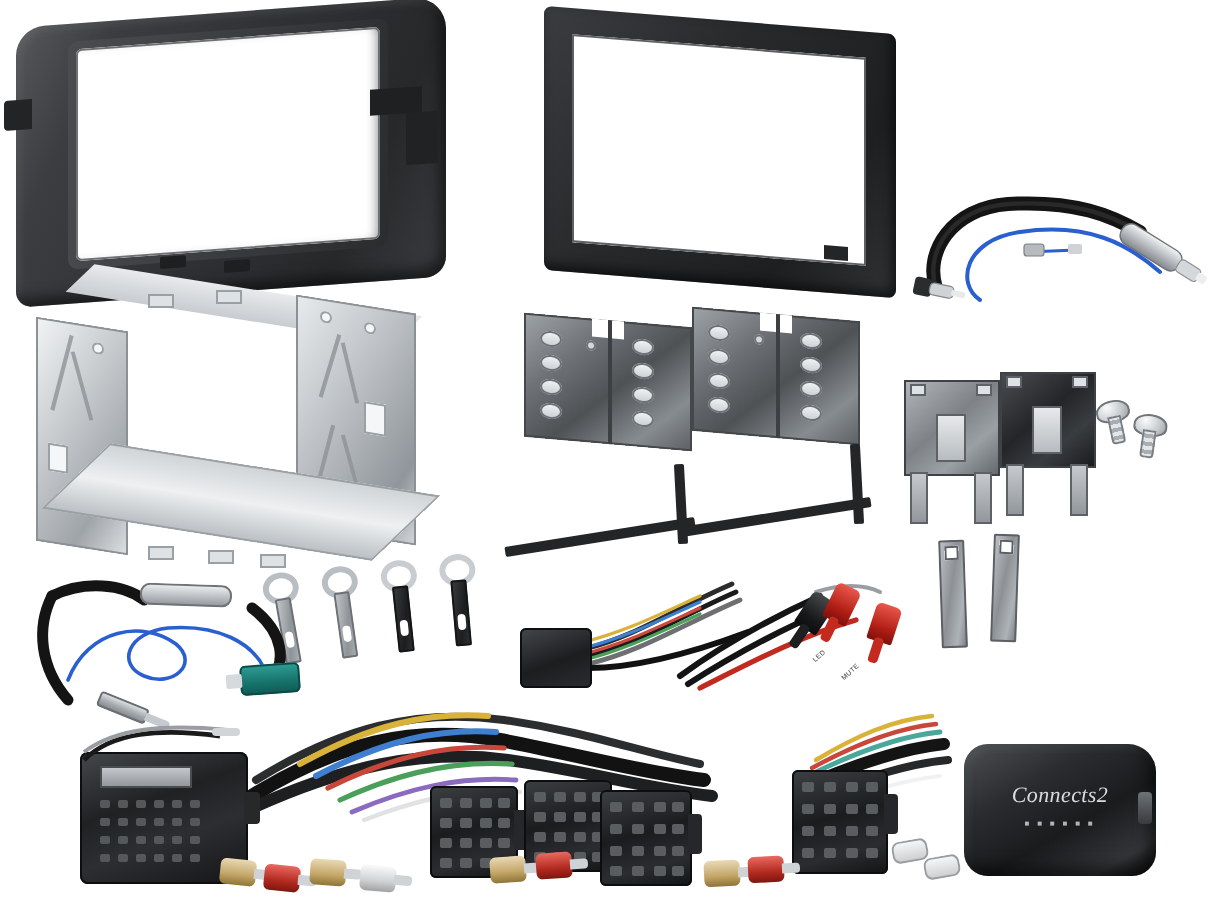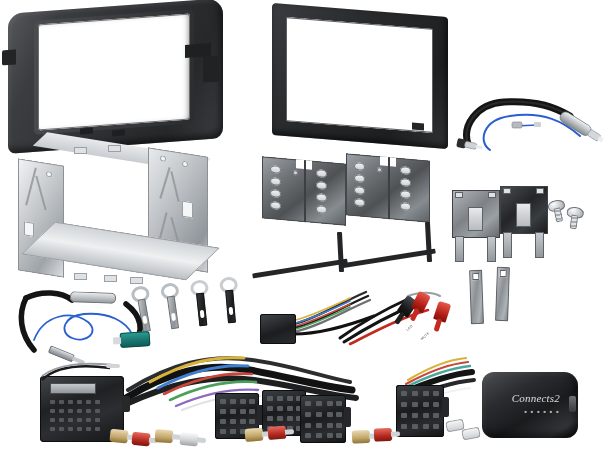--- a/index.html
+++ b/index.html
@@ -192,21 +192,21 @@
   .rca.white .barrel{background:linear-gradient(180deg,#fbfbfb,#cfd1d3 60%,#a0a2a4);}
   .rca.gold .barrel{background:linear-gradient(180deg,#ead9b6,#c3a667 60%,#8e7438);}
 
   
   #swc{left:482px;top:372px;width:96px;height:66px;}
   #swc .box{position:absolute;inset:0;border-radius:12px 14px 12px 12px;
     background:linear-gradient(150deg,#4d5053 0%,#2a2c2f 32%,#191b1d 60%,#333538 85%,#101112 100%);
     box-shadow:inset -3px -4px 8px rgba(0,0,0,.6), inset 2px 2px 5px rgba(255,255,255,.08);}
   #swc .logo{position:absolute;left:18px;top:20px;width:60px;height:24px;
     color:#e9eaec;font-size:11px;font-style:italic;font-family:"Liberation Serif", serif;
-    text-align:right;line-height:13px;letter-spacing:.2px;opacity:.92;}
+    text-align:center;line-height:13px;letter-spacing:.2px;opacity:.92;}
   #swc .logo .sub{font-size:4px;font-style:normal;letter-spacing:1.4px;opacity:.8;font-family:"Liberation Sans",sans-serif;}
   #swc .port{position:absolute;right:2px;top:24px;width:7px;height:16px;border-radius:2px;
     background:linear-gradient(180deg,#6e7276,#383a3d);}
 
   
   .clipLead{position:absolute;width:13px;height:30px;}
   .clipLead .jaw{position:absolute;left:0;top:0;width:13px;height:19px;border-radius:3px 3px 1px 1px;}
   .clipLead .tailw{position:absolute;left:4px;top:17px;width:5px;height:13px;border-radius:2px;}
   .clipLead.red .jaw{background:linear-gradient(180deg,#e8574b,#b01d14 65%,#7d110b);}
   .clipLead.red .tailw{background:#c52a20;}

